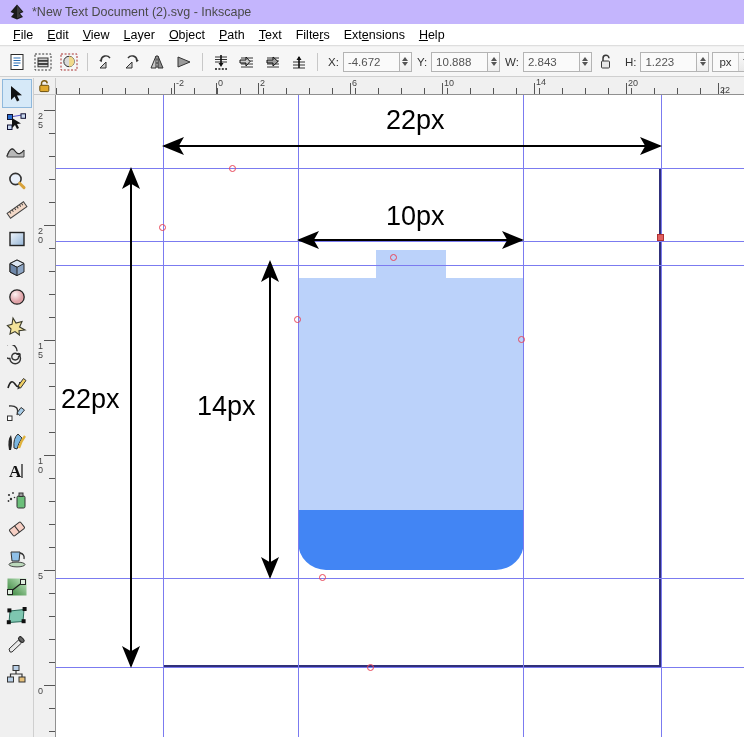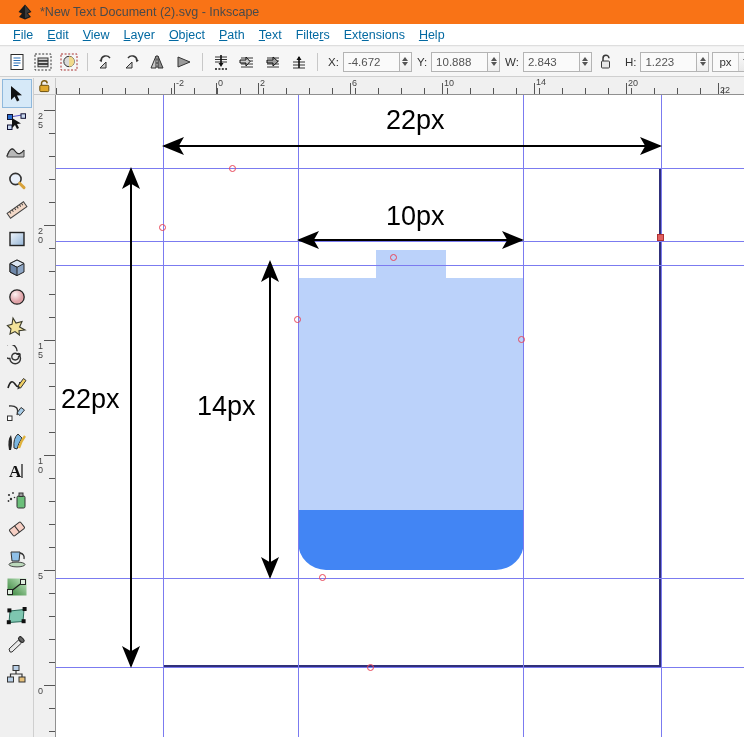--- a/index.html
+++ b/index.html
@@ -13,41 +13,41 @@
   #app {
     position: relative;
     width: 744px; height: 737px;
     background: #f0f0f0;
   }
 
   
   .titlebar {
     position: absolute; top: 0; left: 0;
     width: 744px; height: 24px;
-    background: #f97316;
+    background: #c4b5fd;
     display: flex; align-items: center;
-    padding-left: 16px;
+    padding-left: 8px;
   }
   .titlebar .appicon { width: 18px; height: 18px; margin-right: 6px; flex: none; }
   .titlebar .ttext {
     font-size: 12.5px; color: #4a4a4a;
     white-space: nowrap;
   }
 
   
   .menubar {
     position: absolute; top: 24px; left: 0;
     width: 744px; height: 22px;
     background: #ffffff;
     display: flex; align-items: center;
     padding-left: 6px;
     border-bottom: 1px solid #dedede;
   }
   .menuitem {
-    font-size: 12.5px; color: #0369a1;
+    font-size: 12.5px; color: #000000;
     padding: 2px 7px;
     white-space: nowrap;
     cursor: default;
   }
   .menuitem .u { text-decoration: underline; }
 
   
   .cmdbar {
     position: absolute; top: 47px; left: 0;
     width: 744px; height: 30px;

